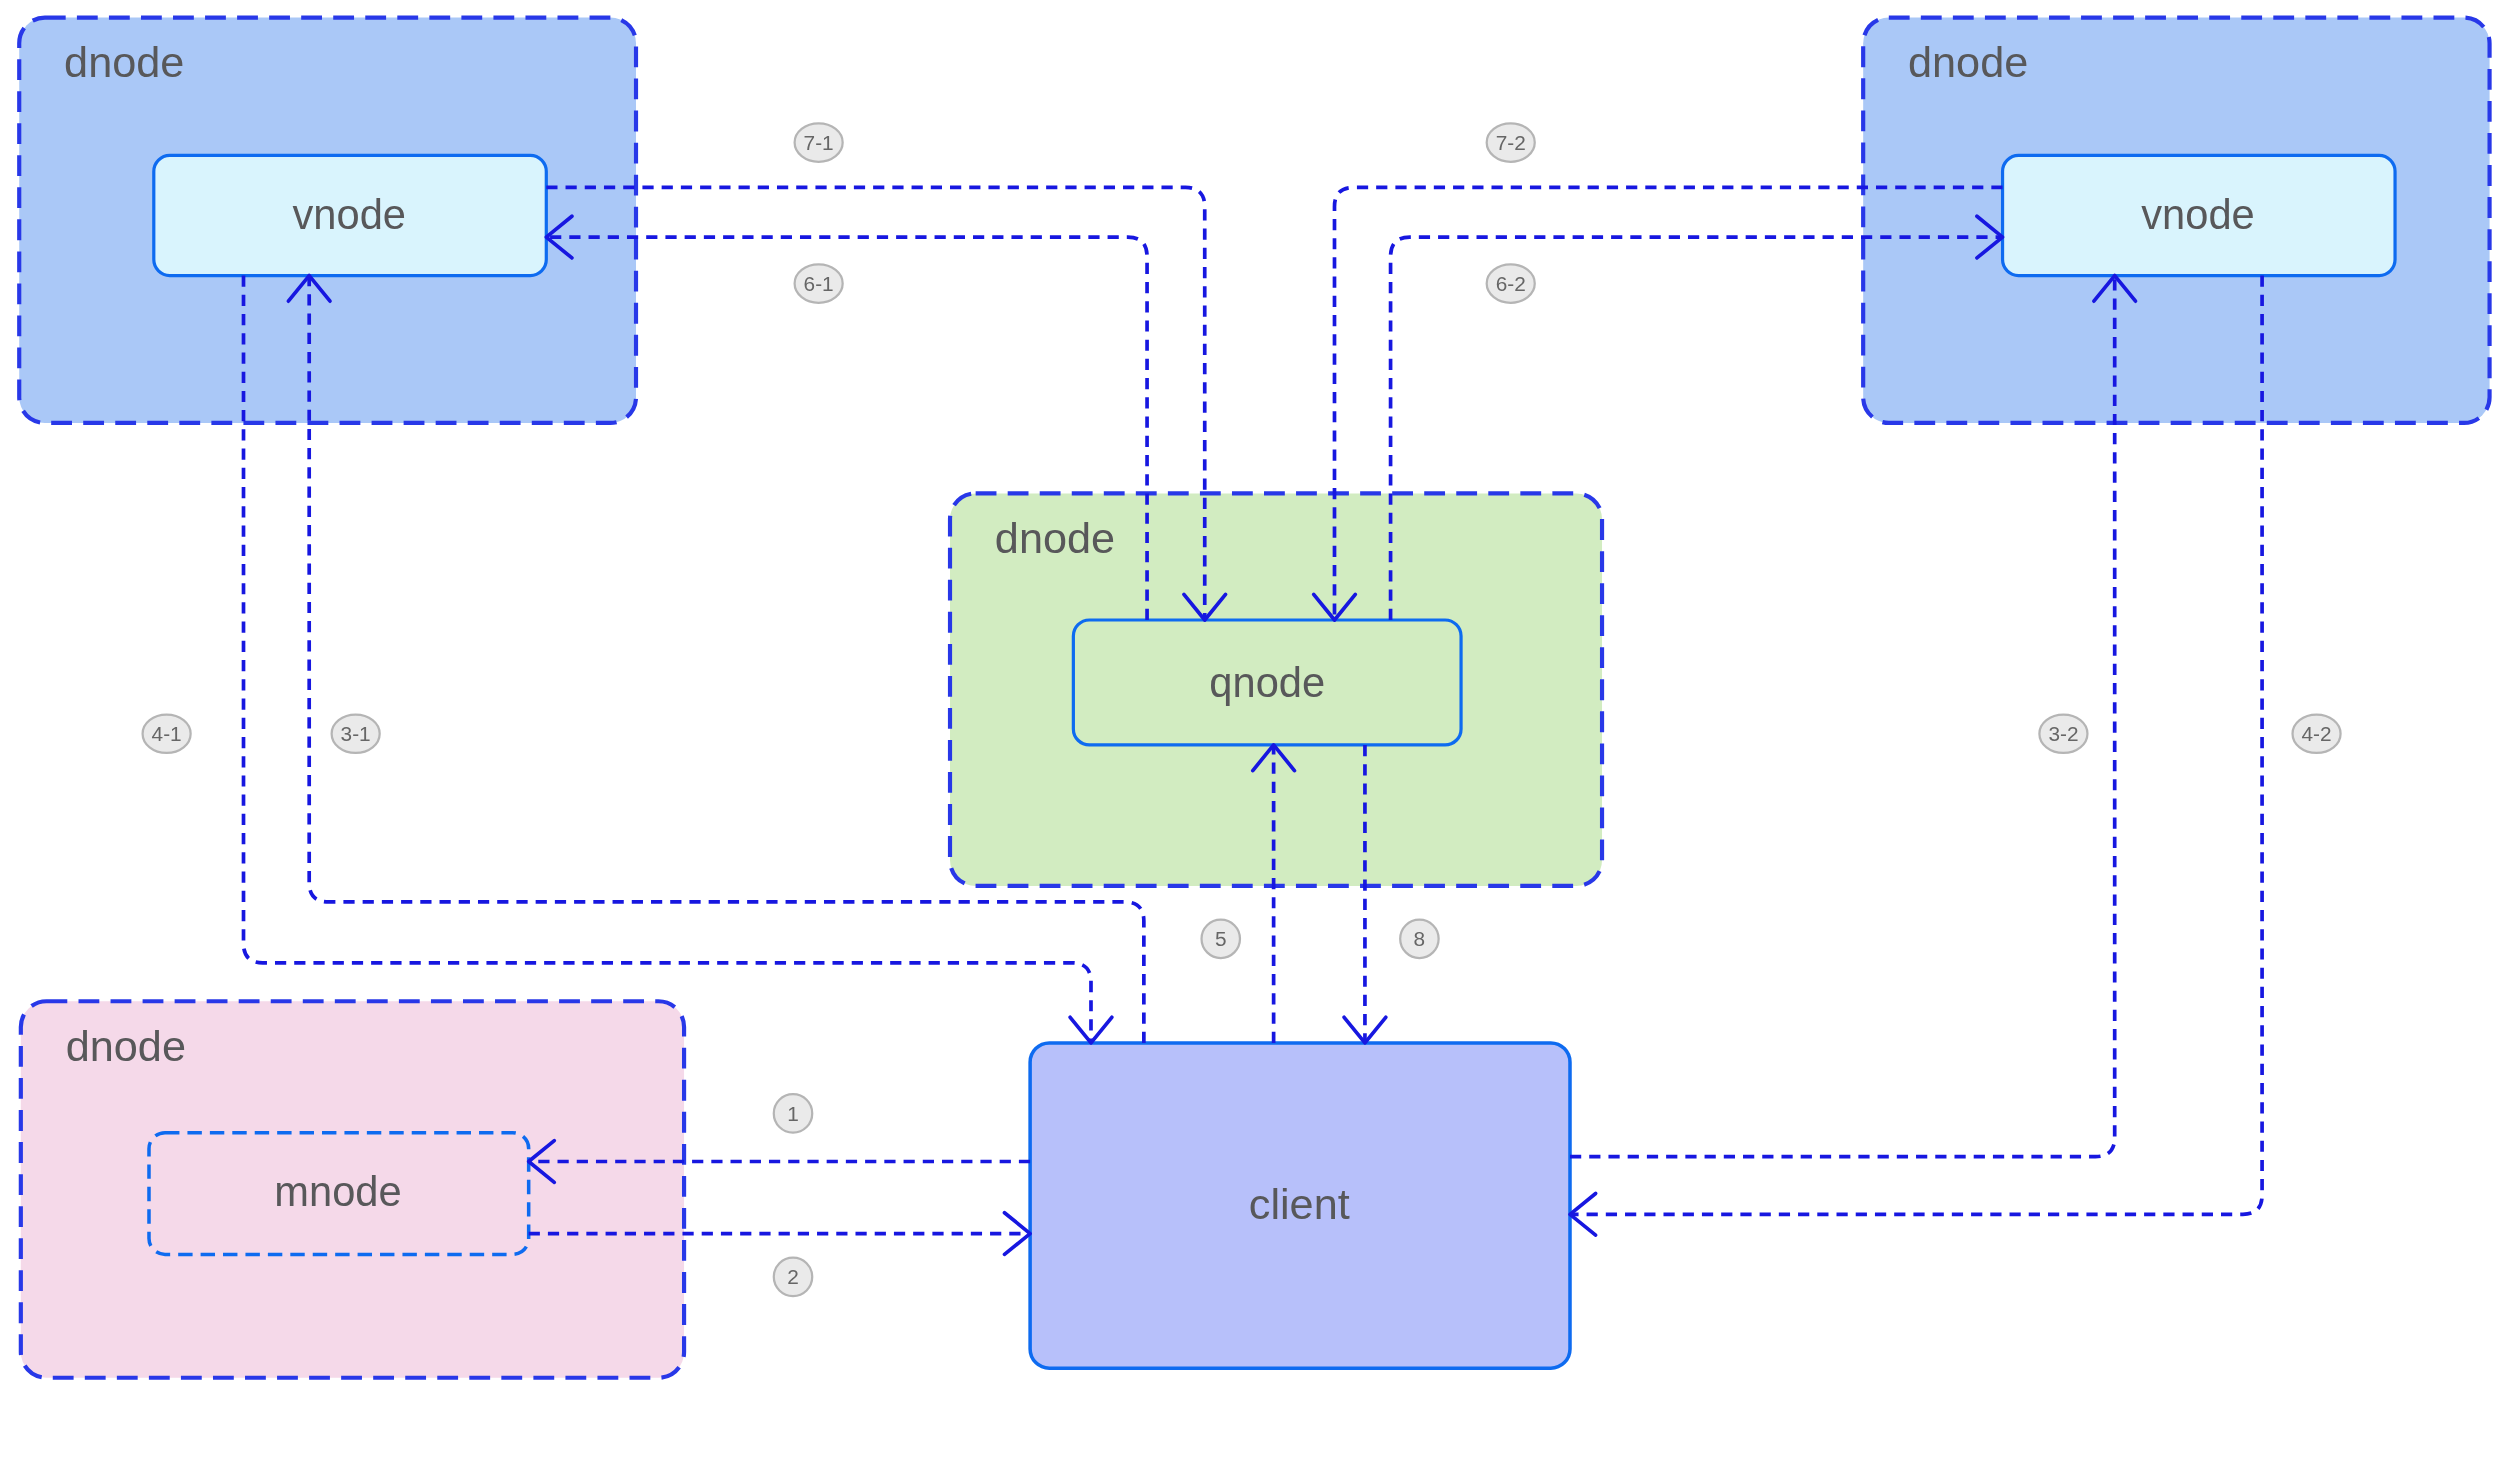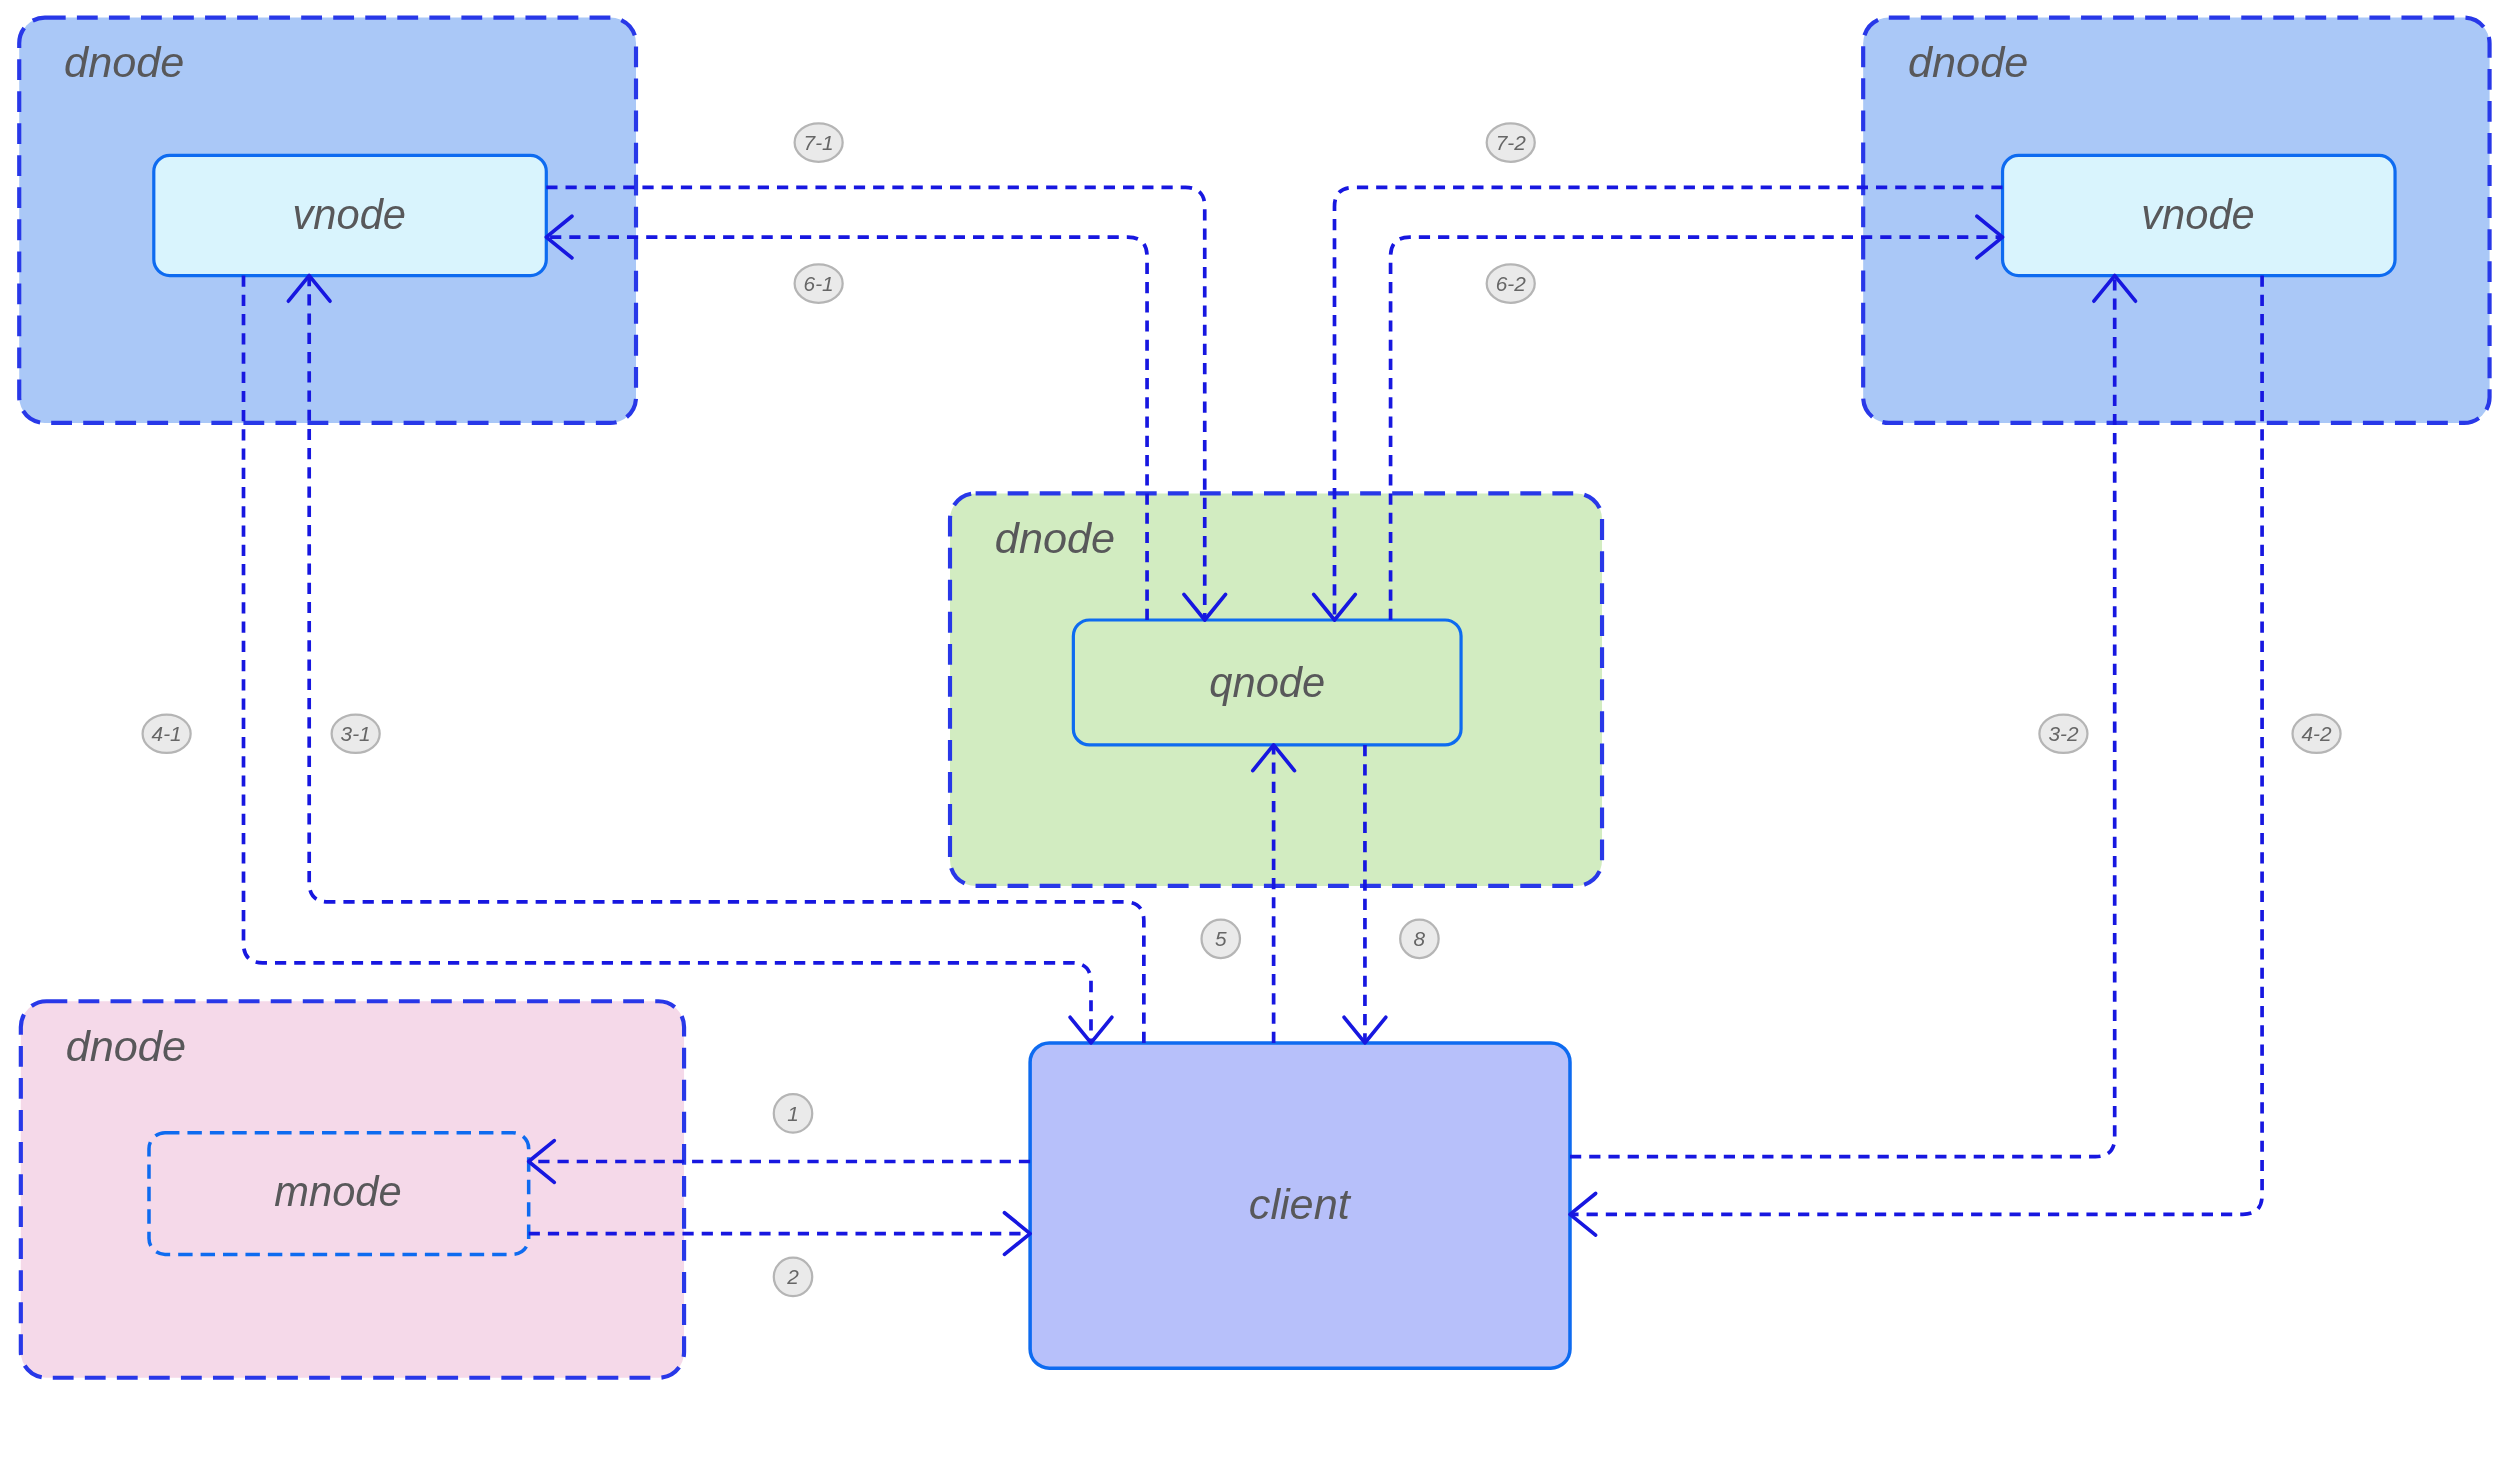--- a/index.html
+++ b/index.html
@@ -1,16 +1,16 @@
 <!DOCTYPE html>
 <html style="font-size:8px"><head>
 <meta charset="utf-8">
 <style>
   html,body{margin:0;padding:0;background:#ffffff;}
-  .stage{width:100vw;max-width:100%;display:block;font-style:italic;}
+  .stage{width:100vw;max-width:100%;display:block;}
   svg{display:block;width:100%;height:auto;background:#ffffff;
       font-family:"Liberation Sans","DejaVu Sans",sans-serif;}
   .container-box{stroke-width:2.6;stroke-dasharray:13 7;}
   .node-box{stroke-width:2;}
   .node-box-dashed{stroke-width:2.2;stroke-dasharray:9 5;}
   .client-box{stroke-width:2.2;}
   .conn{fill:none;stroke-width:2.3;stroke-dasharray:7 5;}
   .chev{fill:none;stroke-width:2.3;stroke-linecap:round;stroke-linejoin:round;}
   .container-label{font-size:27px;}
   .node-label{font-size:26px;text-anchor:middle;}

